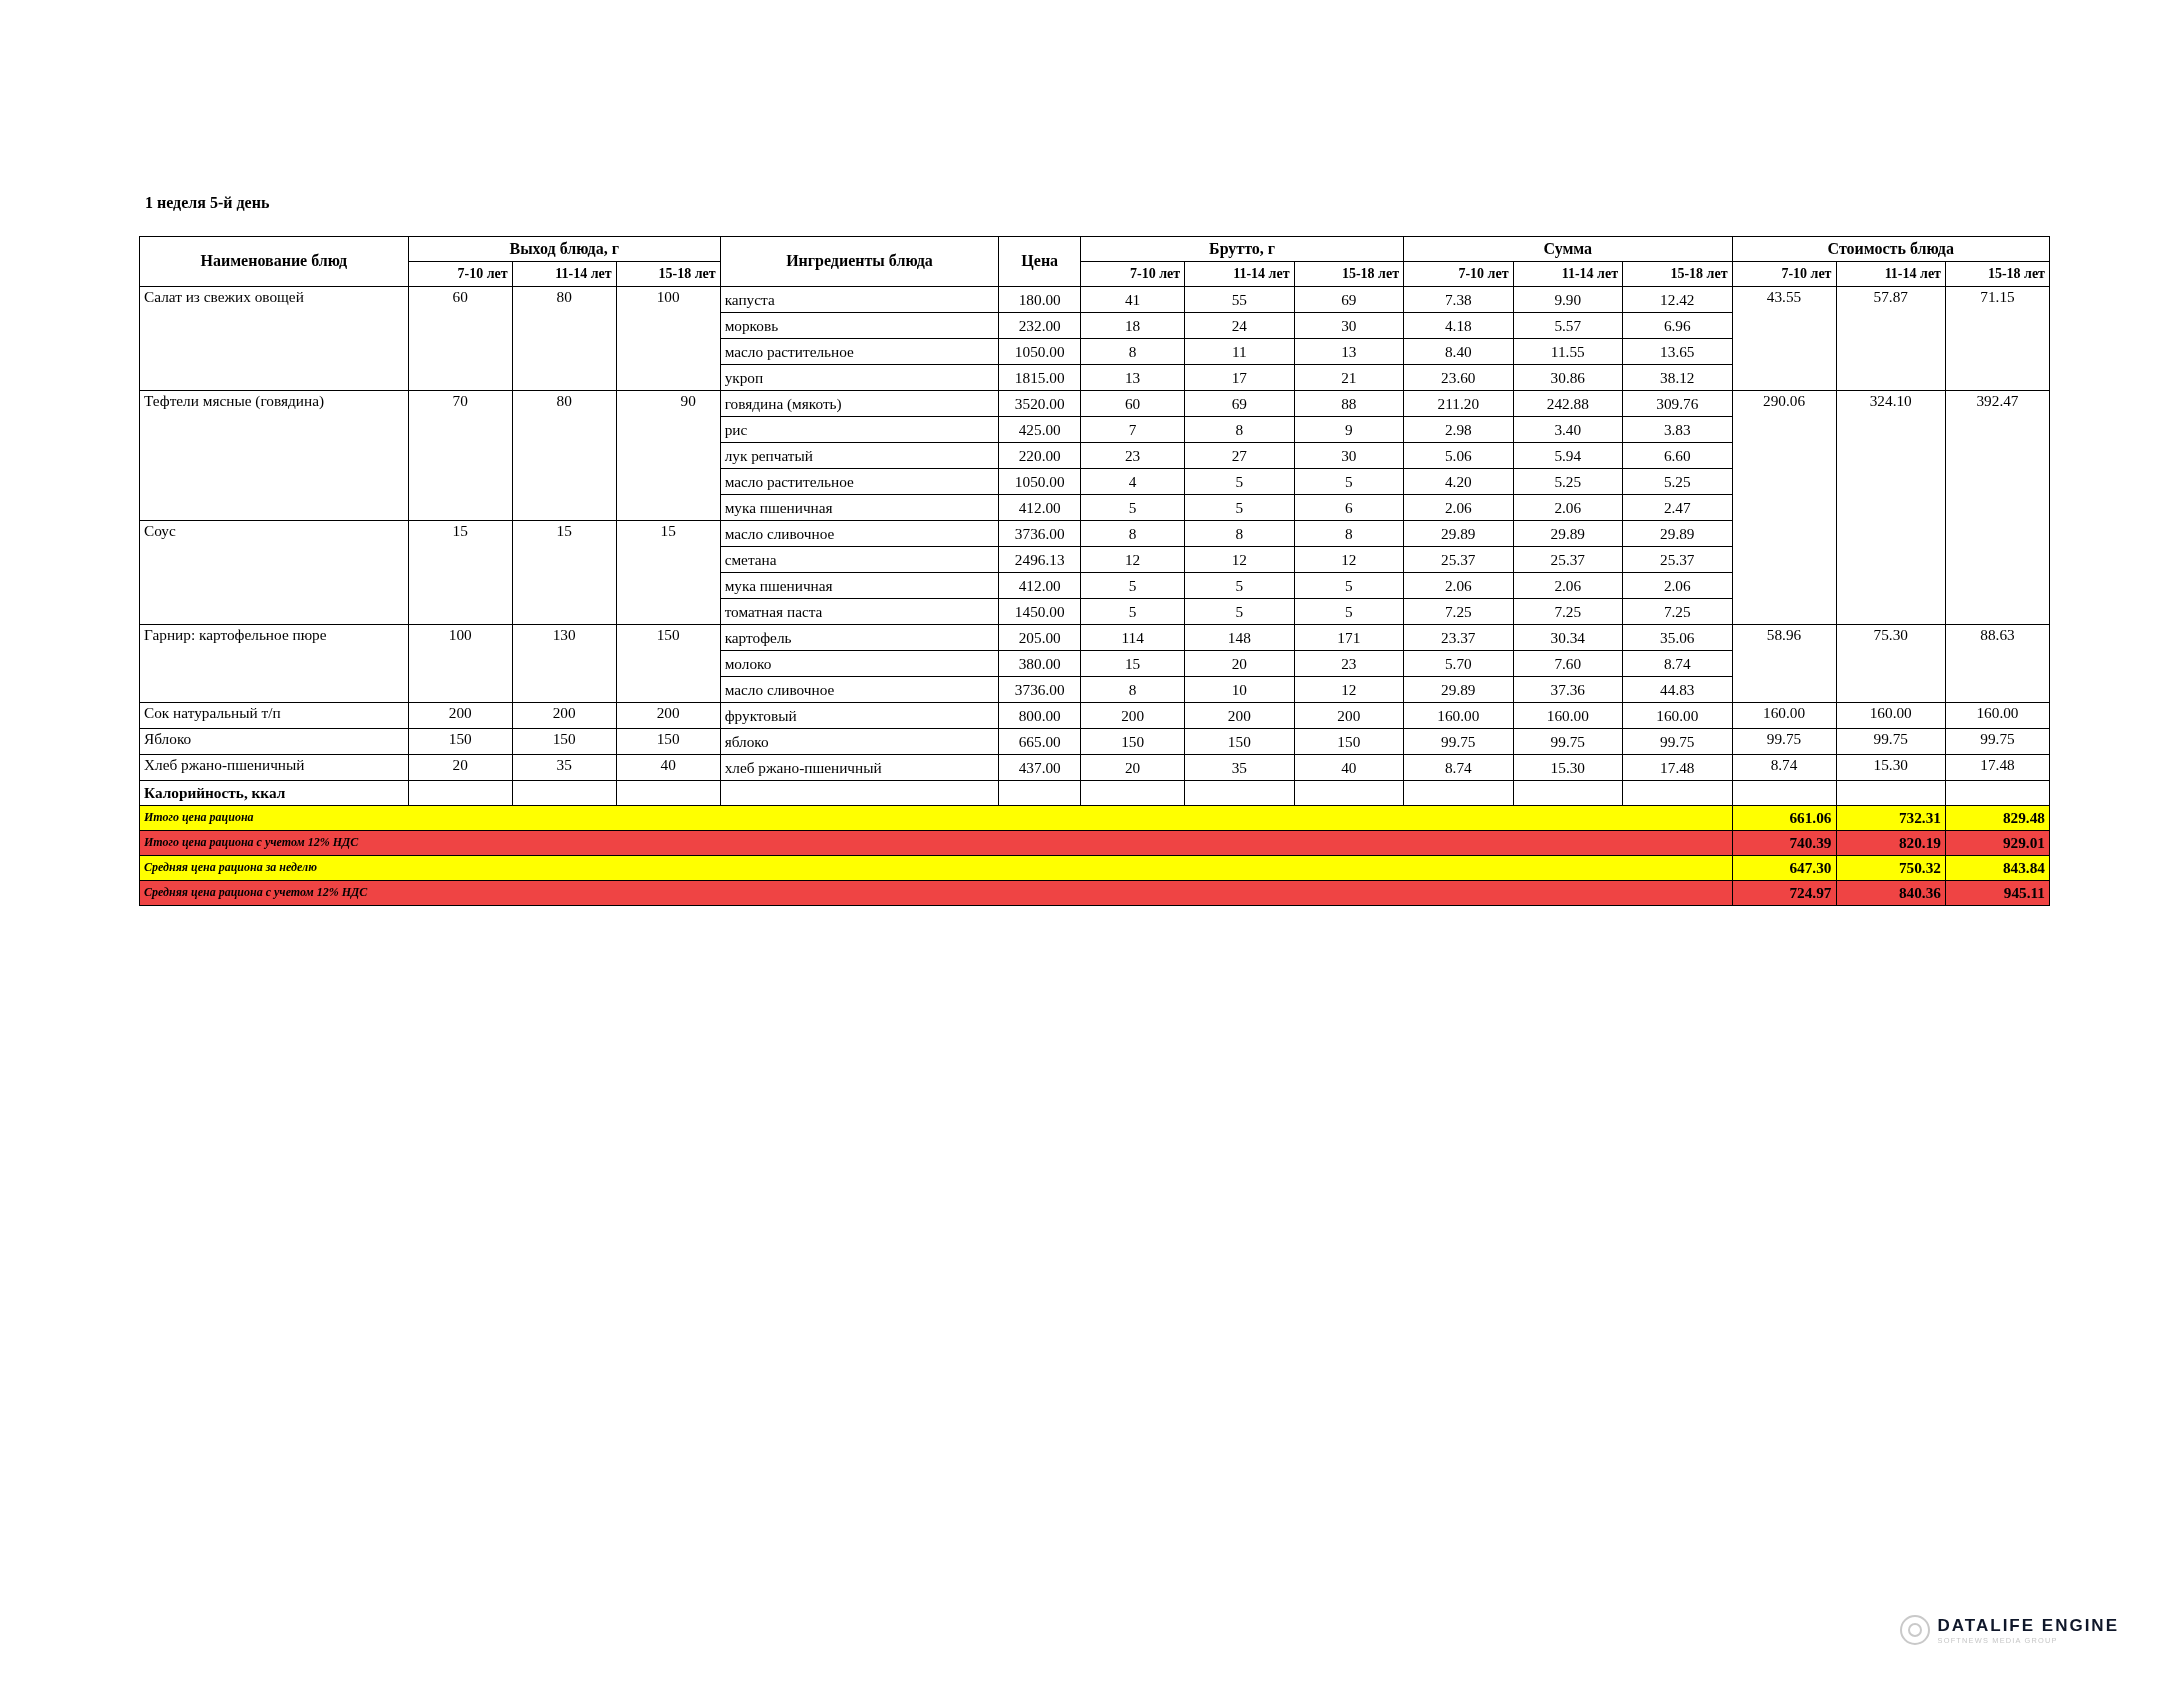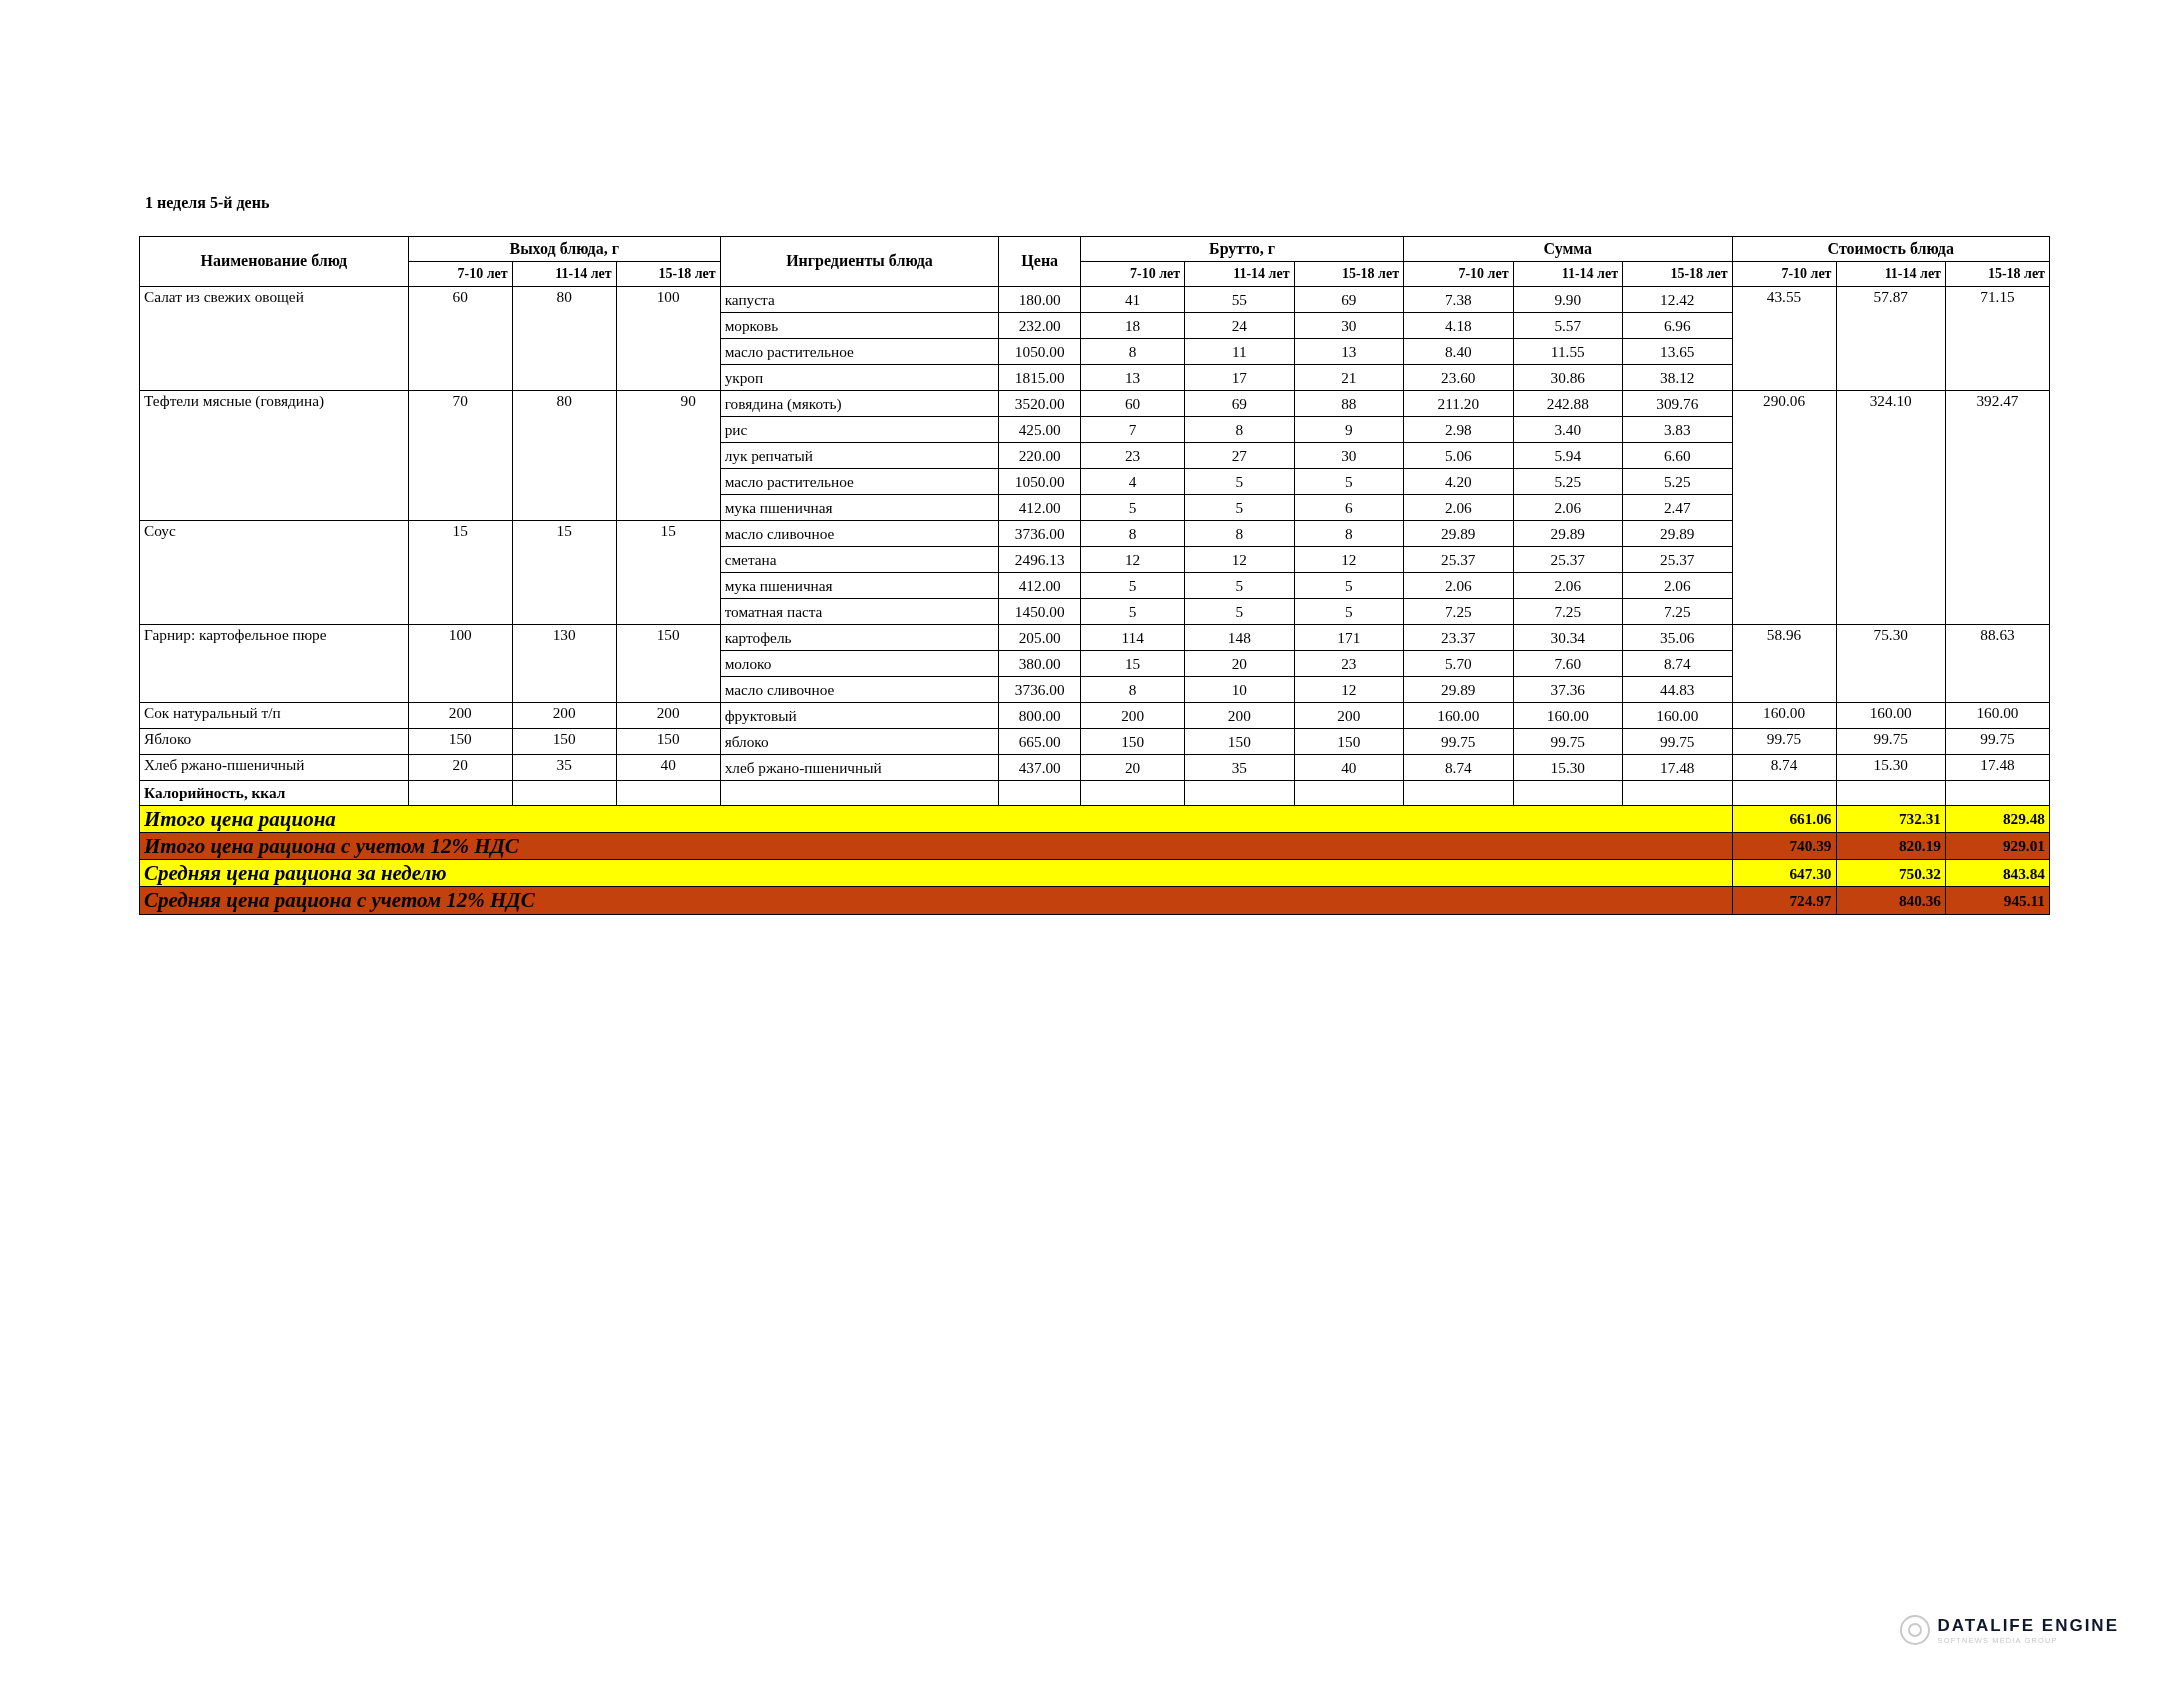--- a/index.html
+++ b/index.html
@@ -61,26 +61,26 @@
   }
   td.txt { text-align: left; }
   td.num { text-align: center; }
   td.blank { }
   tr.row td { height: 23px; }
   td.calories {
     text-align: left;
     font-weight: bold;
   }
   tr.total-yellow td { background: #ffff00; }
-  tr.total-pink td { background: #c2410c; }
+  tr.total-pink td { background: #ef4444; }
   td.total-label {
     text-align: left;
     font-style: italic;
     font-weight: bold;
-    font-size: 21px;
+    font-size: 12px;
   }
   td.total-val {
     text-align: right;
     font-weight: bold;
     padding-right: 8px;
   }
   .watermark {
     position: absolute;
     right: 59px;
     bottom: 38px;

